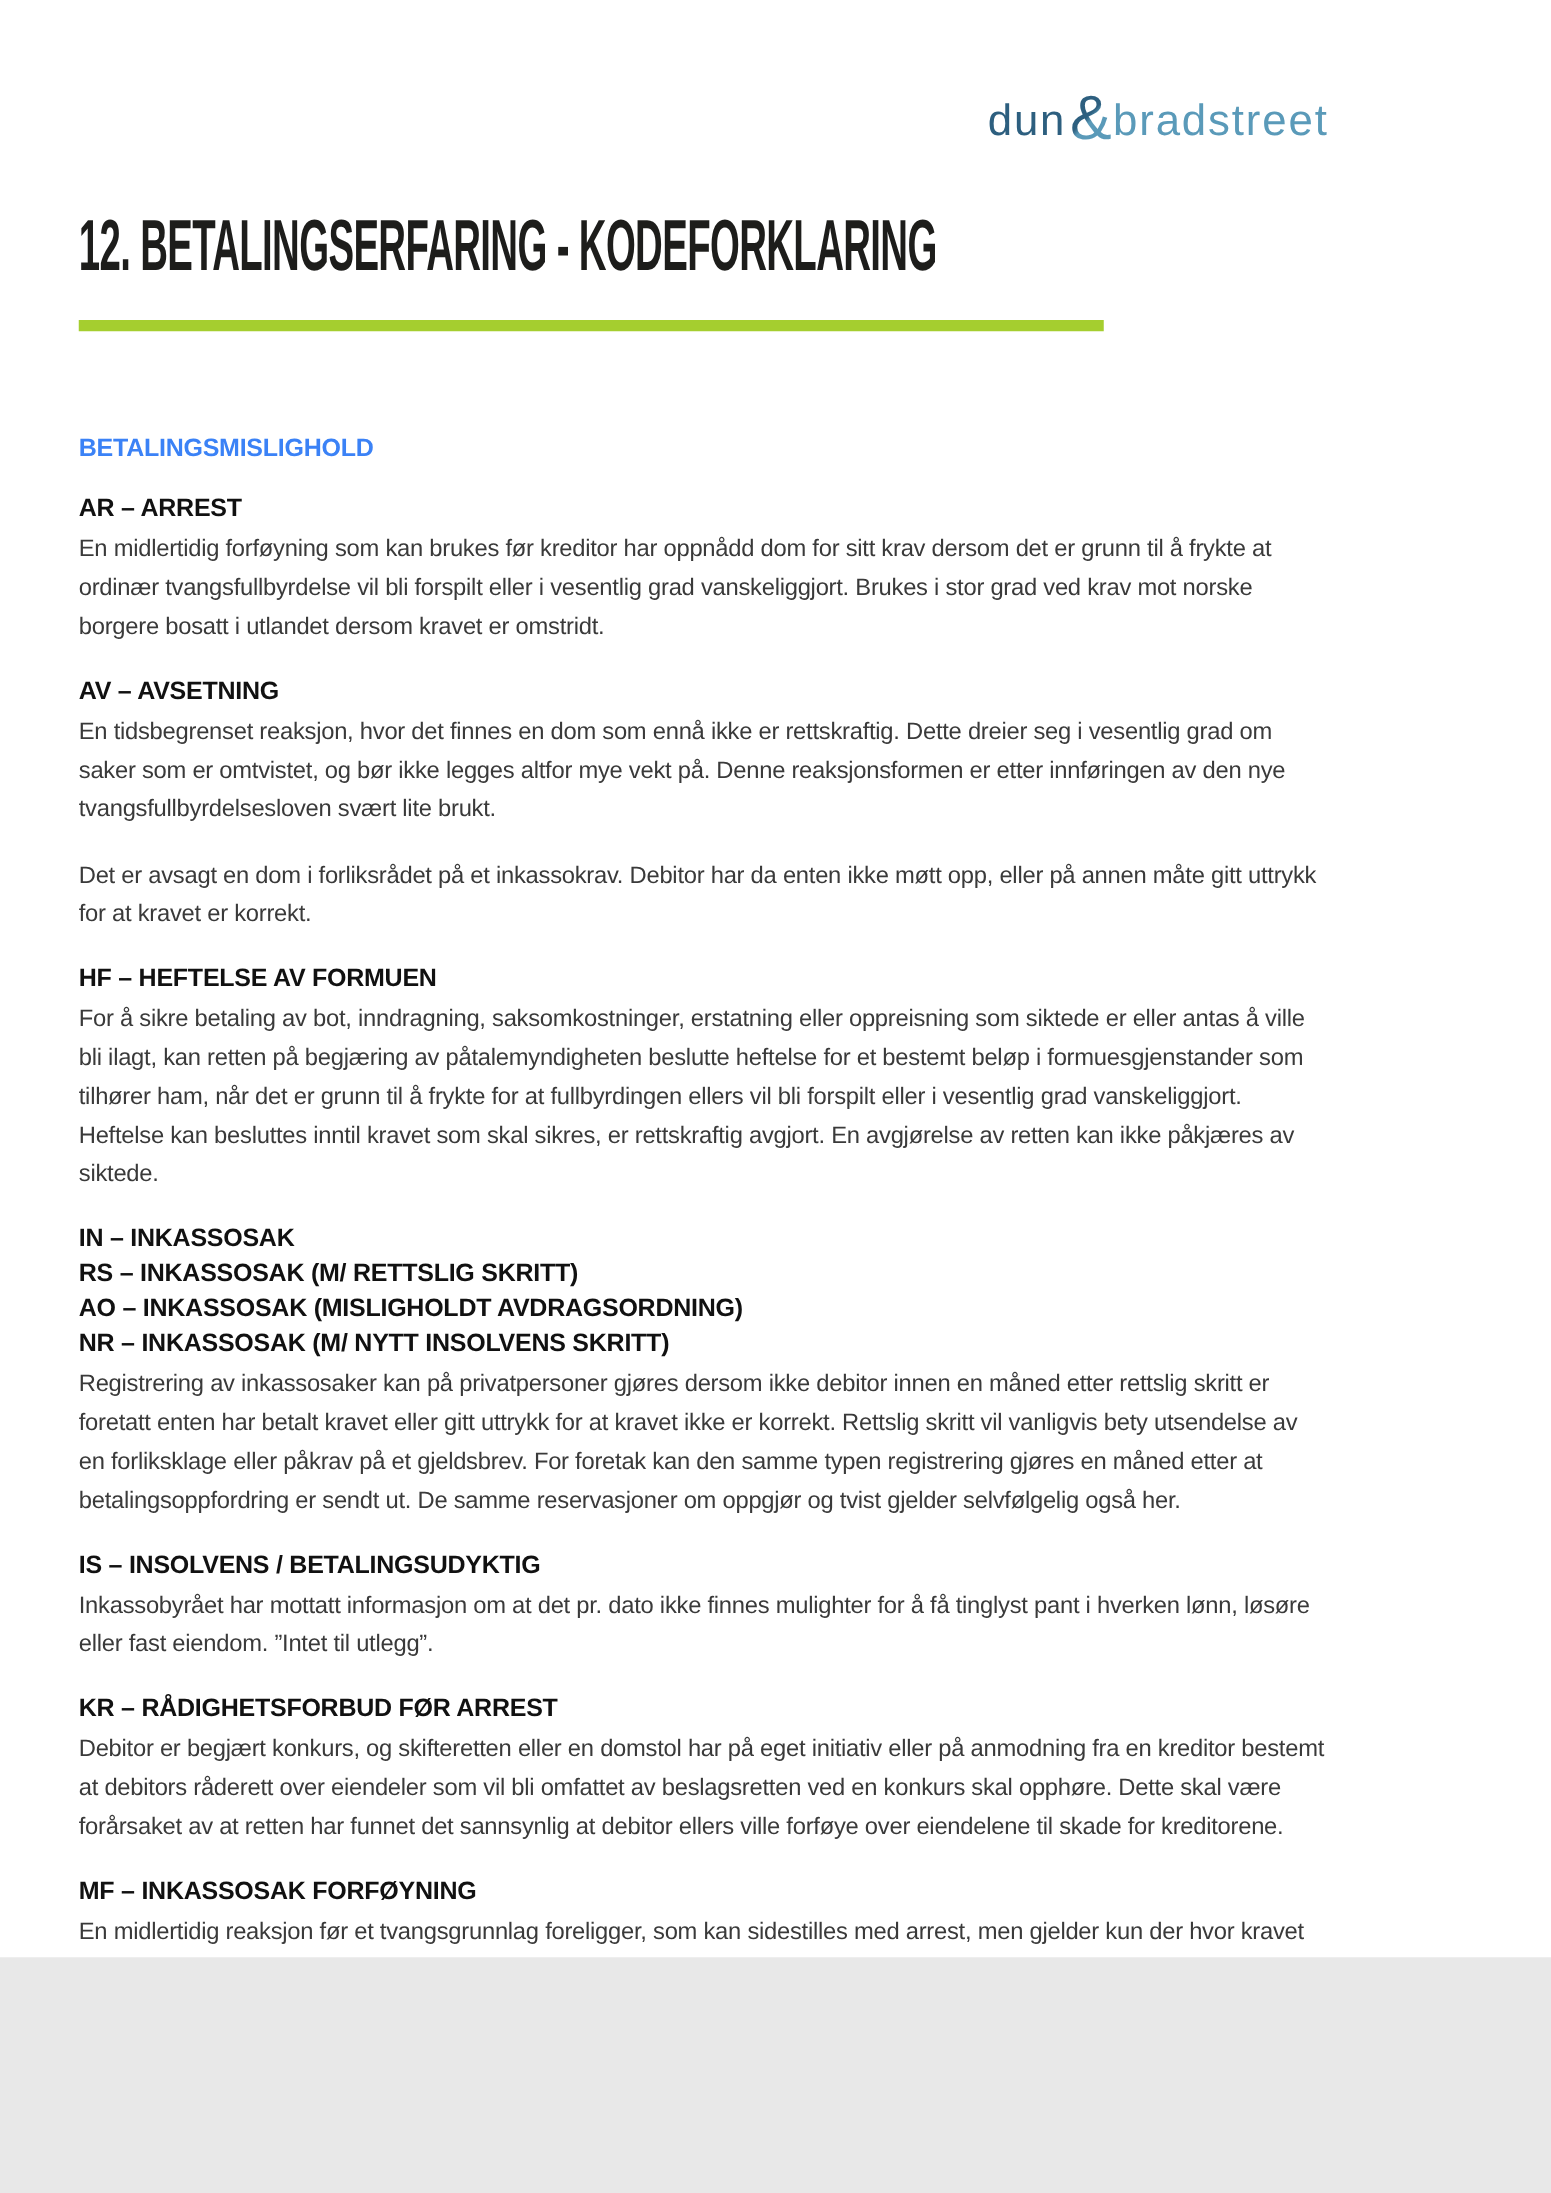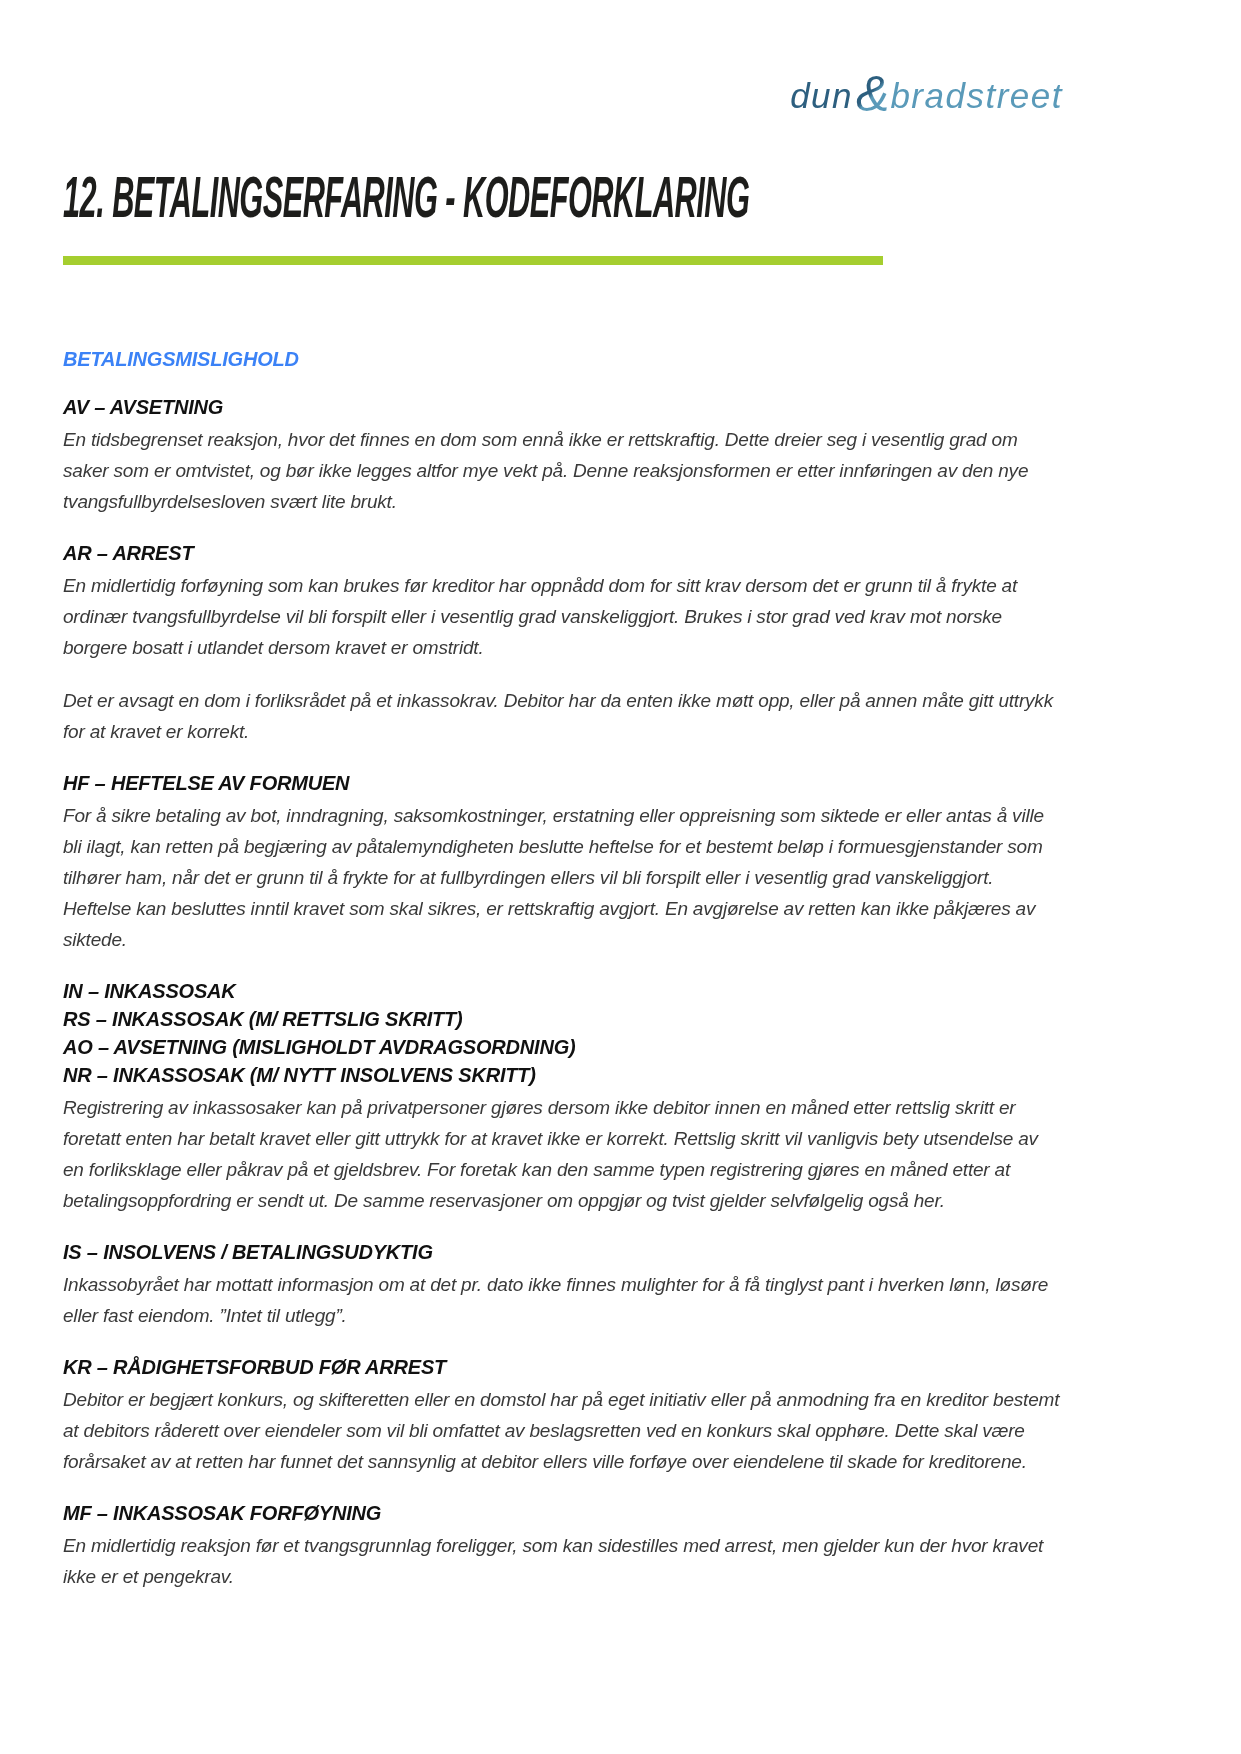--- a/index.html
+++ b/index.html
@@ -1,24 +1,23 @@
 <!DOCTYPE html>
 <html lang="no"><head>
 <meta charset="utf-8">
 <style>
   html, body { margin: 0; padding: 0; background: #e8e8e8; }
   .page {
     position: relative;
     width: 1241px;
-    height: 1754px;
+    height: 1566px;
     margin: 0 auto;
     background: #ffffff;
     font-family: "Liberation Sans", sans-serif;
     overflow: hidden;
-    font-style: italic;
     --accent: #a5ce2f;
     --logo-dark: #2d5f7f;
     --logo-light: #5a9ab9;
   }
   .content {
     position: absolute;
     left: 63px;
     top: 0;
     width: 1000px;
     height: 100%;
@@ -117,38 +116,38 @@
     </div>
 
     <h1 class="title">12. BETALINGSERFARING - KODEFORKLARING</h1>
 
     <div class="accent-rule"></div>
 
     <h2 class="intro-heading">BETALINGSMISLIGHOLD</h2>
 
     <main>
         <section class="code-section">
+          <h3 class="code-heading">AR – ARREST</h3>
+          <p class="code-body">En midlertidig forføyning som kan brukes før kreditor har oppnådd dom for sitt krav dersom det er grunn til å frykte at ordinær tvangsfullbyrdelse vil bli forspilt eller i vesentlig grad vanskeliggjort. Brukes i stor grad ved krav mot norske borgere bosatt i utlandet dersom kravet er omstridt.</p>
+        </section>
+        <section class="code-section">
           <h3 class="code-heading">AV – AVSETNING</h3>
           <p class="code-body">En tidsbegrenset reaksjon, hvor det finnes en dom som ennå ikke er rettskraftig. Dette dreier seg i vesentlig grad om saker som er omtvistet, og bør ikke legges altfor mye vekt på. Denne reaksjonsformen er etter innføringen av den nye tvangsfullbyrdelsesloven svært lite brukt.</p>
-        </section>
-        <section class="code-section">
-          <h3 class="code-heading">AR – ARREST</h3>
-          <p class="code-body">En midlertidig forføyning som kan brukes før kreditor har oppnådd dom for sitt krav dersom det er grunn til å frykte at ordinær tvangsfullbyrdelse vil bli forspilt eller i vesentlig grad vanskeliggjort. Brukes i stor grad ved krav mot norske borgere bosatt i utlandet dersom kravet er omstridt.</p>
         </section>
         <section class="code-section">
           <p class="code-body">Det er avsagt en dom i forliksrådet på et inkassokrav. Debitor har da enten ikke møtt opp, eller på annen måte gitt uttrykk for at kravet er korrekt.</p>
         </section>
         <section class="code-section">
           <h3 class="code-heading">HF – HEFTELSE AV FORMUEN</h3>
           <p class="code-body">For å sikre betaling av bot, inndragning, saksomkostninger, erstatning eller oppreisning som siktede er eller antas å ville bli ilagt, kan retten på begjæring av påtalemyndigheten beslutte heftelse for et bestemt beløp i formuesgjenstander som tilhører ham, når det er grunn til å frykte for at fullbyrdingen ellers vil bli forspilt eller i vesentlig grad vanskeliggjort. Heftelse kan besluttes inntil kravet som skal sikres, er rettskraftig avgjort. En avgjørelse av retten kan ikke påkjæres av siktede.</p>
         </section>
         <section class="code-section">
           <h3 class="code-heading">IN – INKASSOSAK</h3>
           <h3 class="code-heading">RS – INKASSOSAK (M/ RETTSLIG SKRITT)</h3>
-          <h3 class="code-heading">AO – AVSETNING (MISLIGHOLDT AVDRAGSORDNING)</h3>
+          <h3 class="code-heading">AO – INKASSOSAK (MISLIGHOLDT AVDRAGSORDNING)</h3>
           <h3 class="code-heading">NR – INKASSOSAK (M/ NYTT INSOLVENS SKRITT)</h3>
           <p class="code-body">Registrering av inkassosaker kan på privatpersoner gjøres dersom ikke debitor innen en måned etter rettslig skritt er foretatt enten har betalt kravet eller gitt uttrykk for at kravet ikke er korrekt. Rettslig skritt vil vanligvis bety utsendelse av en forliksklage eller påkrav på et gjeldsbrev. For foretak kan den samme typen registrering gjøres en måned etter at betalingsoppfordring er sendt ut. De samme reservasjoner om oppgjør og tvist gjelder selvfølgelig også her.</p>
         </section>
         <section class="code-section">
           <h3 class="code-heading">IS – INSOLVENS / BETALINGSUDYKTIG</h3>
           <p class="code-body">Inkassobyrået har mottatt informasjon om at det pr. dato ikke finnes mulighter for å få tinglyst pant i hverken lønn, løsøre eller fast eiendom. ”Intet til utlegg”.</p>
         </section>
         <section class="code-section">
           <h3 class="code-heading">KR – RÅDIGHETSFORBUD FØR ARREST</h3>
           <p class="code-body">Debitor er begjært konkurs, og skifteretten eller en domstol har på eget initiativ eller på anmodning fra en kreditor bestemt at debitors råderett over eiendeler som vil bli omfattet av beslagsretten ved en konkurs skal opphøre. Dette skal være forårsaket av at retten har funnet det sannsynlig at debitor ellers ville forføye over eiendelene til skade for kreditorene.</p>

